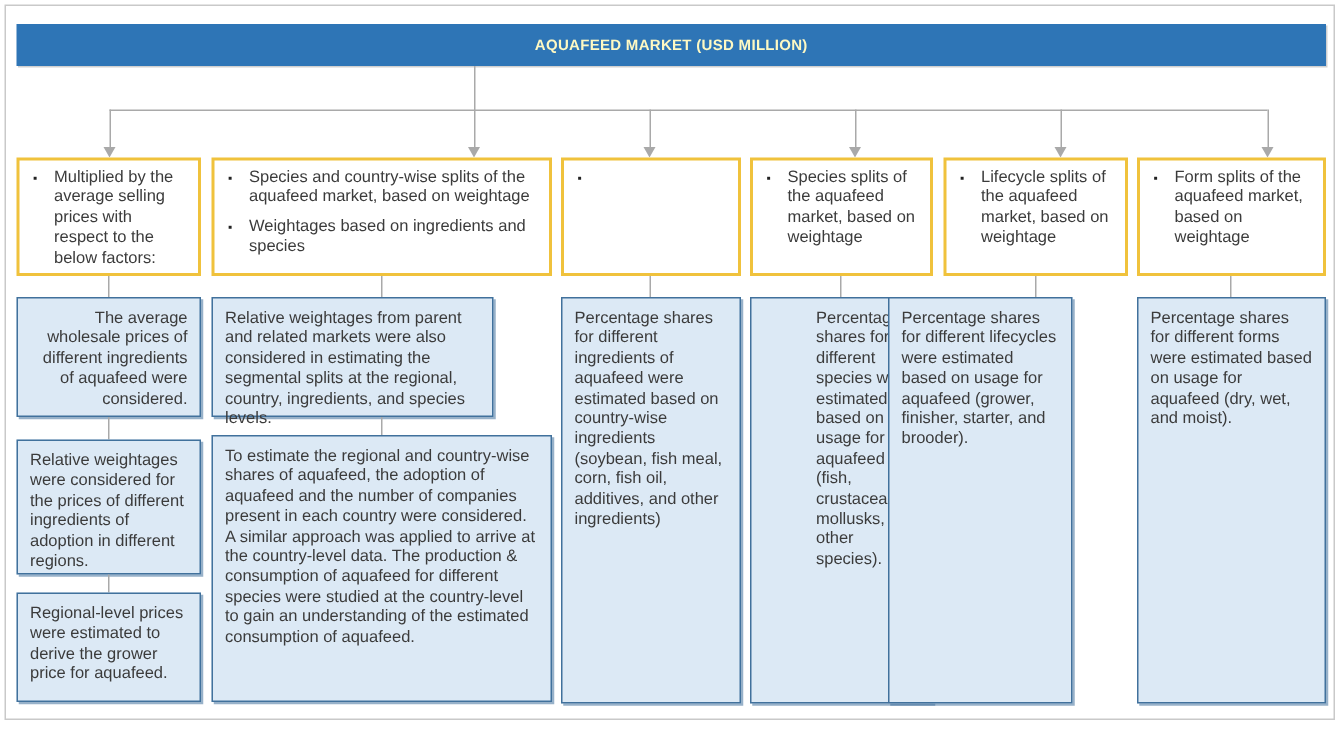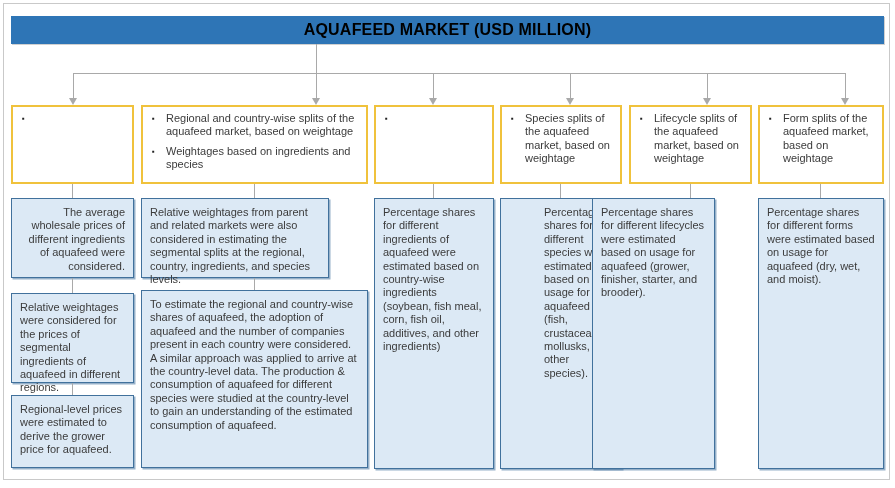--- a/index.html
+++ b/index.html
@@ -10,21 +10,21 @@
   .outer-frame{
     position:absolute;left:3px;top:3px;width:885px;height:475px;
     border:1px solid #c9c9c9;background:transparent;
   }
   .banner{
     position:absolute;left:11px;top:16px;width:873px;height:28px;
     background:#2E75B6;box-shadow:1px 1px 0 rgba(120,120,120,.35);
     display:flex;align-items:center;justify-content:center;
   }
   .banner-title{
-    color:#000000;font-weight:bold;font-size:16px;letter-spacing:.2px;text-align:center;
+    color:#fef9c3;font-weight:bold;font-size:10px;letter-spacing:.2px;text-align:center;
   }
   .hline,.vline{position:absolute;background:#a9a9a9;}
   .hline{height:1px;}
   .vline{width:1px;}
   .arrowhead{
     position:absolute;width:0;height:0;
     border-left:4px solid transparent;border-right:4px solid transparent;
     border-top:7px solid #a9a9a9;
   }
   .hdr-box{
@@ -64,33 +64,34 @@
   <div class="arrowhead" style="left:69px;top:98px;"></div>
   <div class="arrowhead" style="left:312px;top:98px;"></div>
   <div class="arrowhead" style="left:429px;top:98px;"></div>
   <div class="arrowhead" style="left:566px;top:98px;"></div>
   <div class="arrowhead" style="left:703px;top:98px;"></div>
   <div class="arrowhead" style="left:841px;top:98px;"></div>
 
   <div class="hdr-box" style="left:11px;width:123px;">
     <div class="bullet-item">
       <span class="bullet">▪</span>
+      <span>Multiplied by the average selling prices with respect to the below factors:</span>
     </div>
   </div>
   <div class="vline" style="left:72px;top:184px;height:14px;"></div>
   <div class="note-box" style="left:11px;top:198px;width:123px;height:80px;text-align:right;">The average wholesale prices of different ingredients of aquafeed were considered.</div>
   <div class="vline" style="left:72px;top:278px;height:15px;"></div>
-  <div class="note-box" style="left:11px;top:293px;width:123px;height:90px;">Relative weightages were considered for the prices of segmental ingredients of aquafeed in different regions.</div>
+  <div class="note-box" style="left:11px;top:293px;width:123px;height:90px;">Relative weightages were considered for the prices of different ingredients of adoption in different regions.</div>
   <div class="vline" style="left:72px;top:383px;height:12px;"></div>
   <div class="note-box" style="left:11px;top:395px;width:123px;height:73px;">Regional-level prices were estimated to derive the grower price for aquafeed.</div>
 
   <div class="hdr-box" style="left:141px;width:227px;">
     <div class="bullet-item">
       <span class="bullet">▪</span>
-      <span>Regional and country-wise splits of the aquafeed market, based on weightage</span>
+      <span>Species and country-wise splits of the aquafeed market, based on weightage</span>
     </div>
     <div class="bullet-item">
       <span class="bullet">▪</span>
       <span>Weightages based on ingredients and species</span>
     </div>
   </div>
   <div class="vline" style="left:254px;top:184px;height:14px;"></div>
   <div class="note-box" style="left:141px;top:198px;width:188px;height:80px;">Relative weightages from parent and related markets were also considered in estimating the segmental splits at the regional, country, ingredients, and species levels.</div>
   <div class="vline" style="left:254px;top:278px;height:12px;"></div>
   <div class="note-box" style="left:141px;top:290px;width:227px;height:178px;">To estimate the regional and country-wise shares of aquafeed, the adoption of aquafeed and the number of companies present in each country were considered. A similar approach was applied to arrive at the country-level data. The production &amp; consumption of aquafeed for different species were studied at the country-level to gain an understanding of the estimated consumption of aquafeed.</div>

